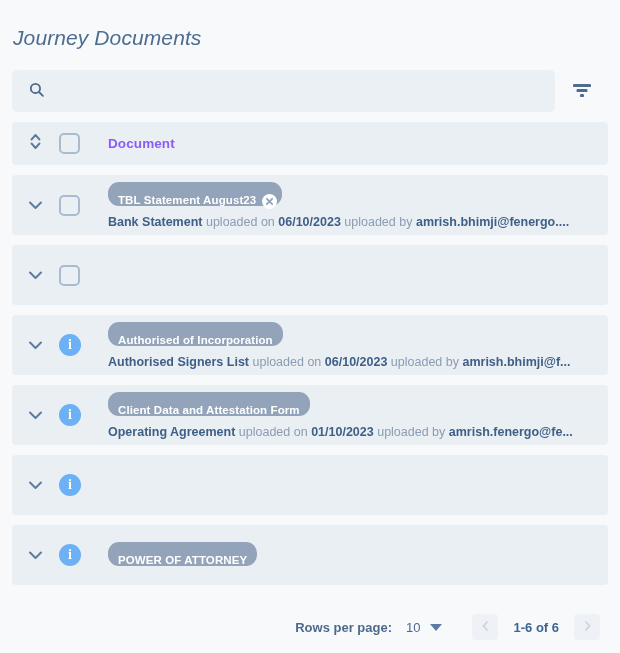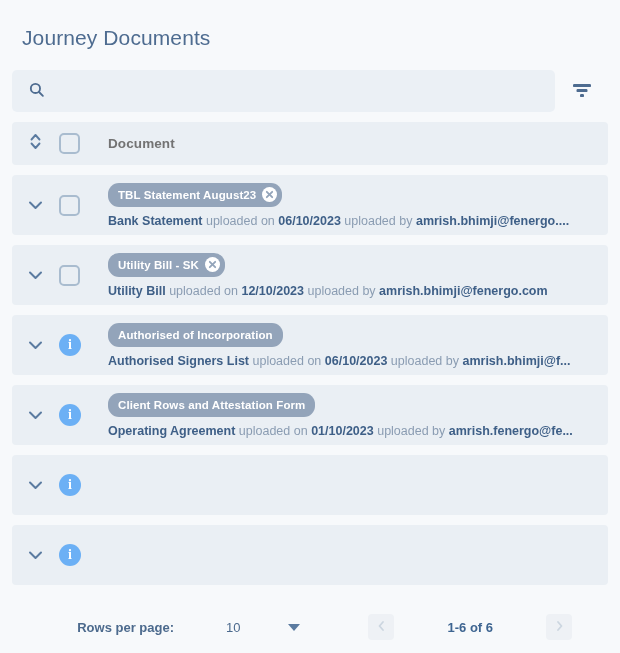--- a/index.html
+++ b/index.html
@@ -9,25 +9,26 @@
     height: 653px;
     background: #f7f9fb;
     font-family: "Liberation Sans", sans-serif;
     color: #4a6585;
     overflow: hidden;
   }
   .page { width: 620px; height: 653px; position: relative; }
 
   .page-title {
     position: absolute;
-    left: 22px; top: 26px;
+    left: 13px; top: 26px;
     font-size: 21px;
     font-weight: 400;
     color: #4e6c90;
     letter-spacing: 0.1px;
+    font-style: italic;
   }
 
   
   .search-row {
     position: absolute;
     left: 12px; top: 70px;
     width: 596px; height: 42px;
     display: flex; align-items: center;
   }
   .search-box {
@@ -55,21 +56,21 @@
 
   .thead {
     height: 43px;
     background: #eaeff4;
     border-radius: 4px;
     display: flex; align-items: center;
   }
   .col-toggle { width: 47px; display: flex; align-items: center; justify-content: center; }
   .col-check  { width: 37px; display: flex; align-items: center; justify-content: flex-start; }
   .th-label {
-    font-size: 13.5px; font-weight: 700; color: #737373;
+    font-size: 13.5px; font-weight: 700; color: #8b5cf6;
     margin-left: 12px; letter-spacing: 0.1px;
   }
 
   .checkbox {
     width: 21px; height: 21px;
     border: 2px solid #a9bccf;
     border-radius: 5px;
     background: transparent;
     cursor: pointer;
   }
@@ -77,21 +78,21 @@
   .row {
     height: 60px;
     background: #eaeff4;
     border-radius: 4px;
     margin-top: 10px;
     display: flex; align-items: center;
   }
   .row-main { flex: 1; padding-left: 12px; }
 
   .chip {
-    display: inline-flex; align-items: center;
+    display: inline-flex; align-items: flex-start;
     height: 14px;
     background: #93a4ba;
     border-radius: 11px;
     padding: 12px 10px;
     color: #ffffff;
     font-size: 11.5px; font-weight: 700;
     letter-spacing: 0.1px;
     white-space: nowrap;
   }
   .chip.has-x { padding-right: 5px; }
@@ -121,22 +122,22 @@
     color: #ffffff; font-size: 14px; font-weight: 700;
     font-family: "Liberation Serif", serif;
     cursor: pointer;
   }
 
   
   .pagination {
     position: absolute;
     left: 0; top: 614px; width: 620px;
     display: flex; align-items: center; justify-content: flex-end;
-    padding-right: 48px;
-    font-size: 13px; color: #4a6585; gap: 38px;
+    padding-right: 20px;
+    font-size: 13px; color: #4a6585;
   }
   .rpp-label { font-weight: 700; color: #4c6a8d; }
   .rpp-value { font-weight: 400; color: #4c6a8d; margin-left: 14px; }
   .caret-down {
     width: 0; height: 0;
     border-left: 6px solid transparent;
     border-right: 6px solid transparent;
     border-top: 7px solid #5b7ba0;
     margin-left: 10px; cursor: pointer;
   }
@@ -218,29 +219,20 @@
         </div>
         <div class="row">
           <div class="col-toggle">
             <span><svg width="15" height="10" viewBox="0 0 15 10" fill="none" stroke="#5b7ba0" stroke-width="2" stroke-linecap="round" stroke-linejoin="round">
                 <polyline points="2,2.5 7.5,8 13,2.5"></polyline>
               </svg></span>
           </div>
           <div class="col-check">
             <span class="checkbox"></span>
           </div>
-          <div class="row-main"><span class="chip has-x">
-              <span>Utility Bill - SK</span>
-              <span class="chip-x">
-                <svg width="9" height="9" viewBox="0 0 10 10" stroke="#93a4ba" stroke-width="2" stroke-linecap="round">
-                  <line x1="2" y1="2" x2="8" y2="8"></line>
-                  <line x1="8" y1="2" x2="2" y2="8"></line>
-                </svg>
-              </span>
-            </span><div class="meta"><b>Utility Bill</b> <span>uploaded on</span> <b>12/10/2023</b> <span>uploaded by</span> <b>amrish.bhimji@fenergo.com</b></div></div>
         </div>
         <div class="row">
           <div class="col-toggle">
             <span><svg width="15" height="10" viewBox="0 0 15 10" fill="none" stroke="#5b7ba0" stroke-width="2" stroke-linecap="round" stroke-linejoin="round">
                 <polyline points="2,2.5 7.5,8 13,2.5"></polyline>
               </svg></span>
           </div>
           <div class="col-check">
             <span class="info-icon">i</span>
           </div>
@@ -251,21 +243,21 @@
         <div class="row">
           <div class="col-toggle">
             <span><svg width="15" height="10" viewBox="0 0 15 10" fill="none" stroke="#5b7ba0" stroke-width="2" stroke-linecap="round" stroke-linejoin="round">
                 <polyline points="2,2.5 7.5,8 13,2.5"></polyline>
               </svg></span>
           </div>
           <div class="col-check">
             <span class="info-icon">i</span>
           </div>
           <div class="row-main"><span class="chip">
-              <span>Client Rows and Attestation Form</span>
+              <span>Client Data and Attestation Form</span>
             </span><div class="meta"><b>Operating Agreement</b> <span>uploaded on</span> <b>01/10/2023</b> <span>uploaded by</span> <b>amrish.fenergo@fe...</b></div></div>
         </div>
         <div class="row">
           <div class="col-toggle">
             <span><svg width="15" height="10" viewBox="0 0 15 10" fill="none" stroke="#5b7ba0" stroke-width="2" stroke-linecap="round" stroke-linejoin="round">
                 <polyline points="2,2.5 7.5,8 13,2.5"></polyline>
               </svg></span>
           </div>
           <div class="col-check">
             <span class="info-icon">i</span>
@@ -273,21 +265,23 @@
         </div>
         <div class="row">
           <div class="col-toggle">
             <span><svg width="15" height="10" viewBox="0 0 15 10" fill="none" stroke="#5b7ba0" stroke-width="2" stroke-linecap="round" stroke-linejoin="round">
                 <polyline points="2,2.5 7.5,8 13,2.5"></polyline>
               </svg></span>
           </div>
           <div class="col-check">
             <span class="info-icon">i</span>
           </div>
-          <div class="row-main"></div>
+          <div class="row-main"><span class="chip">
+              <span>POWER OF ATTORNEY</span>
+            </span></div>
         </div>
       </div>
 
   </div>
 
   <div class="pagination">
     <span class="rpp-label">Rows per page:</span>
     <span class="rpp-value">10</span>
     <span class="caret-down"></span>
 

